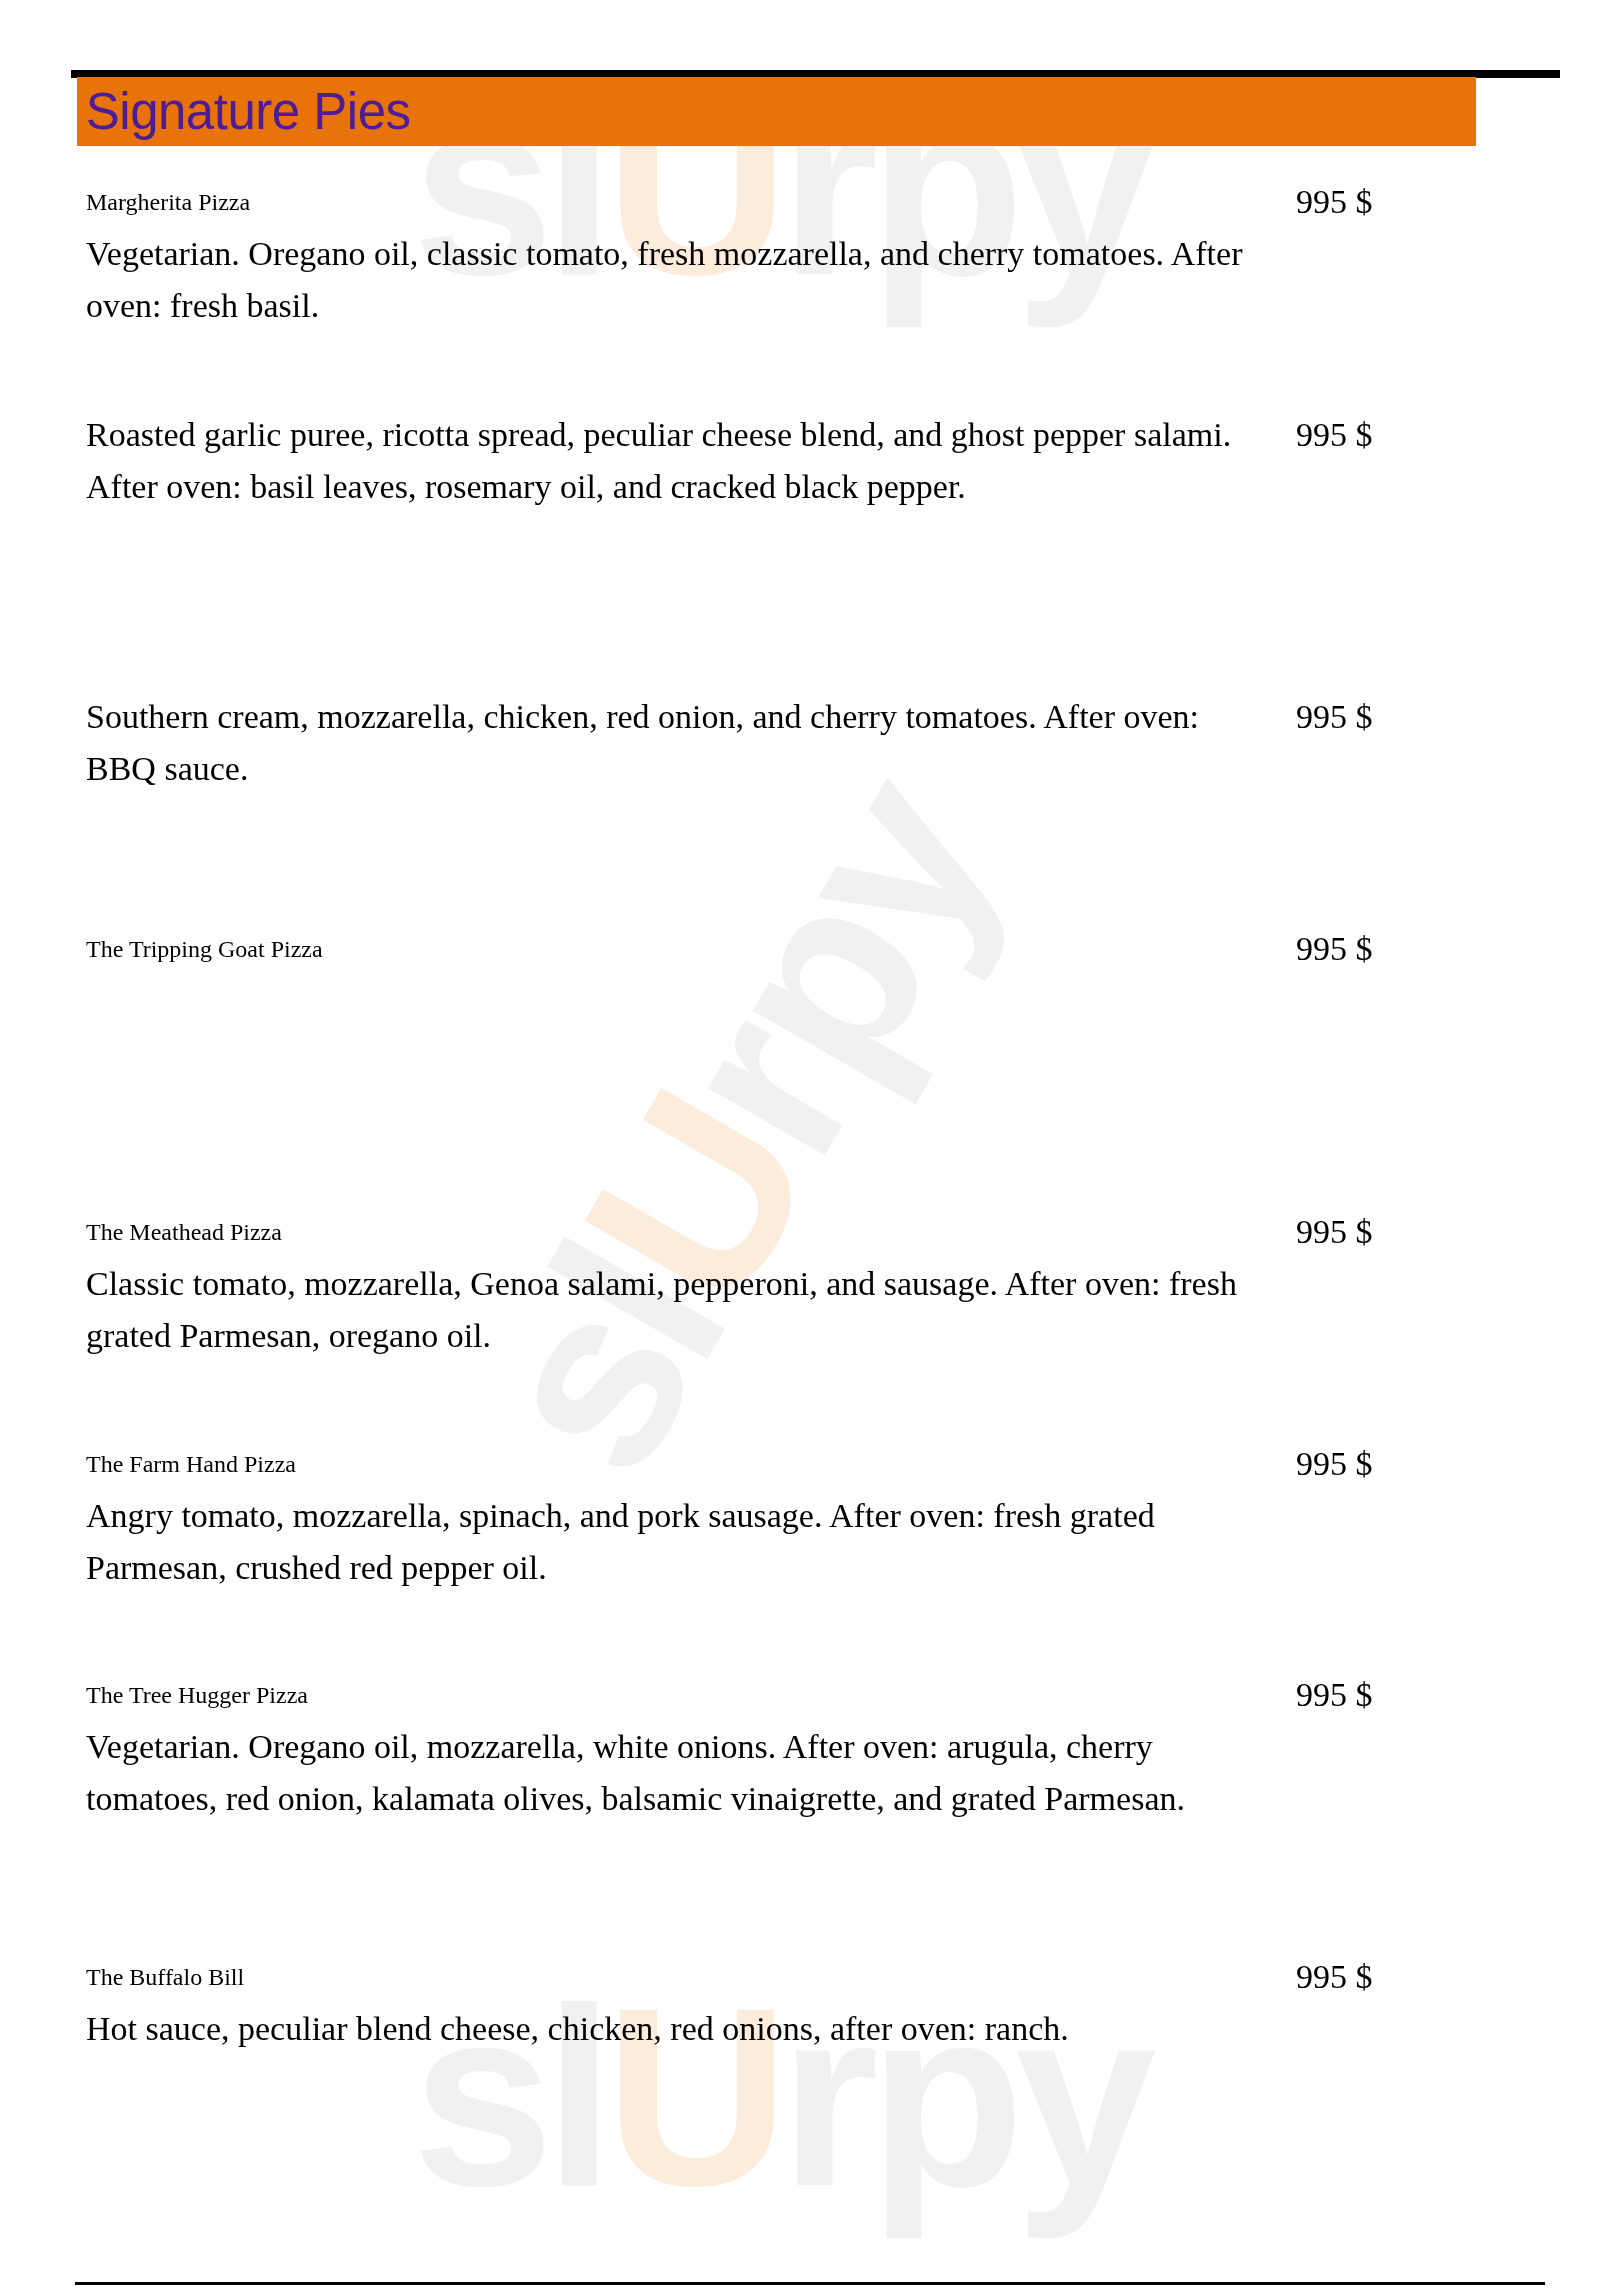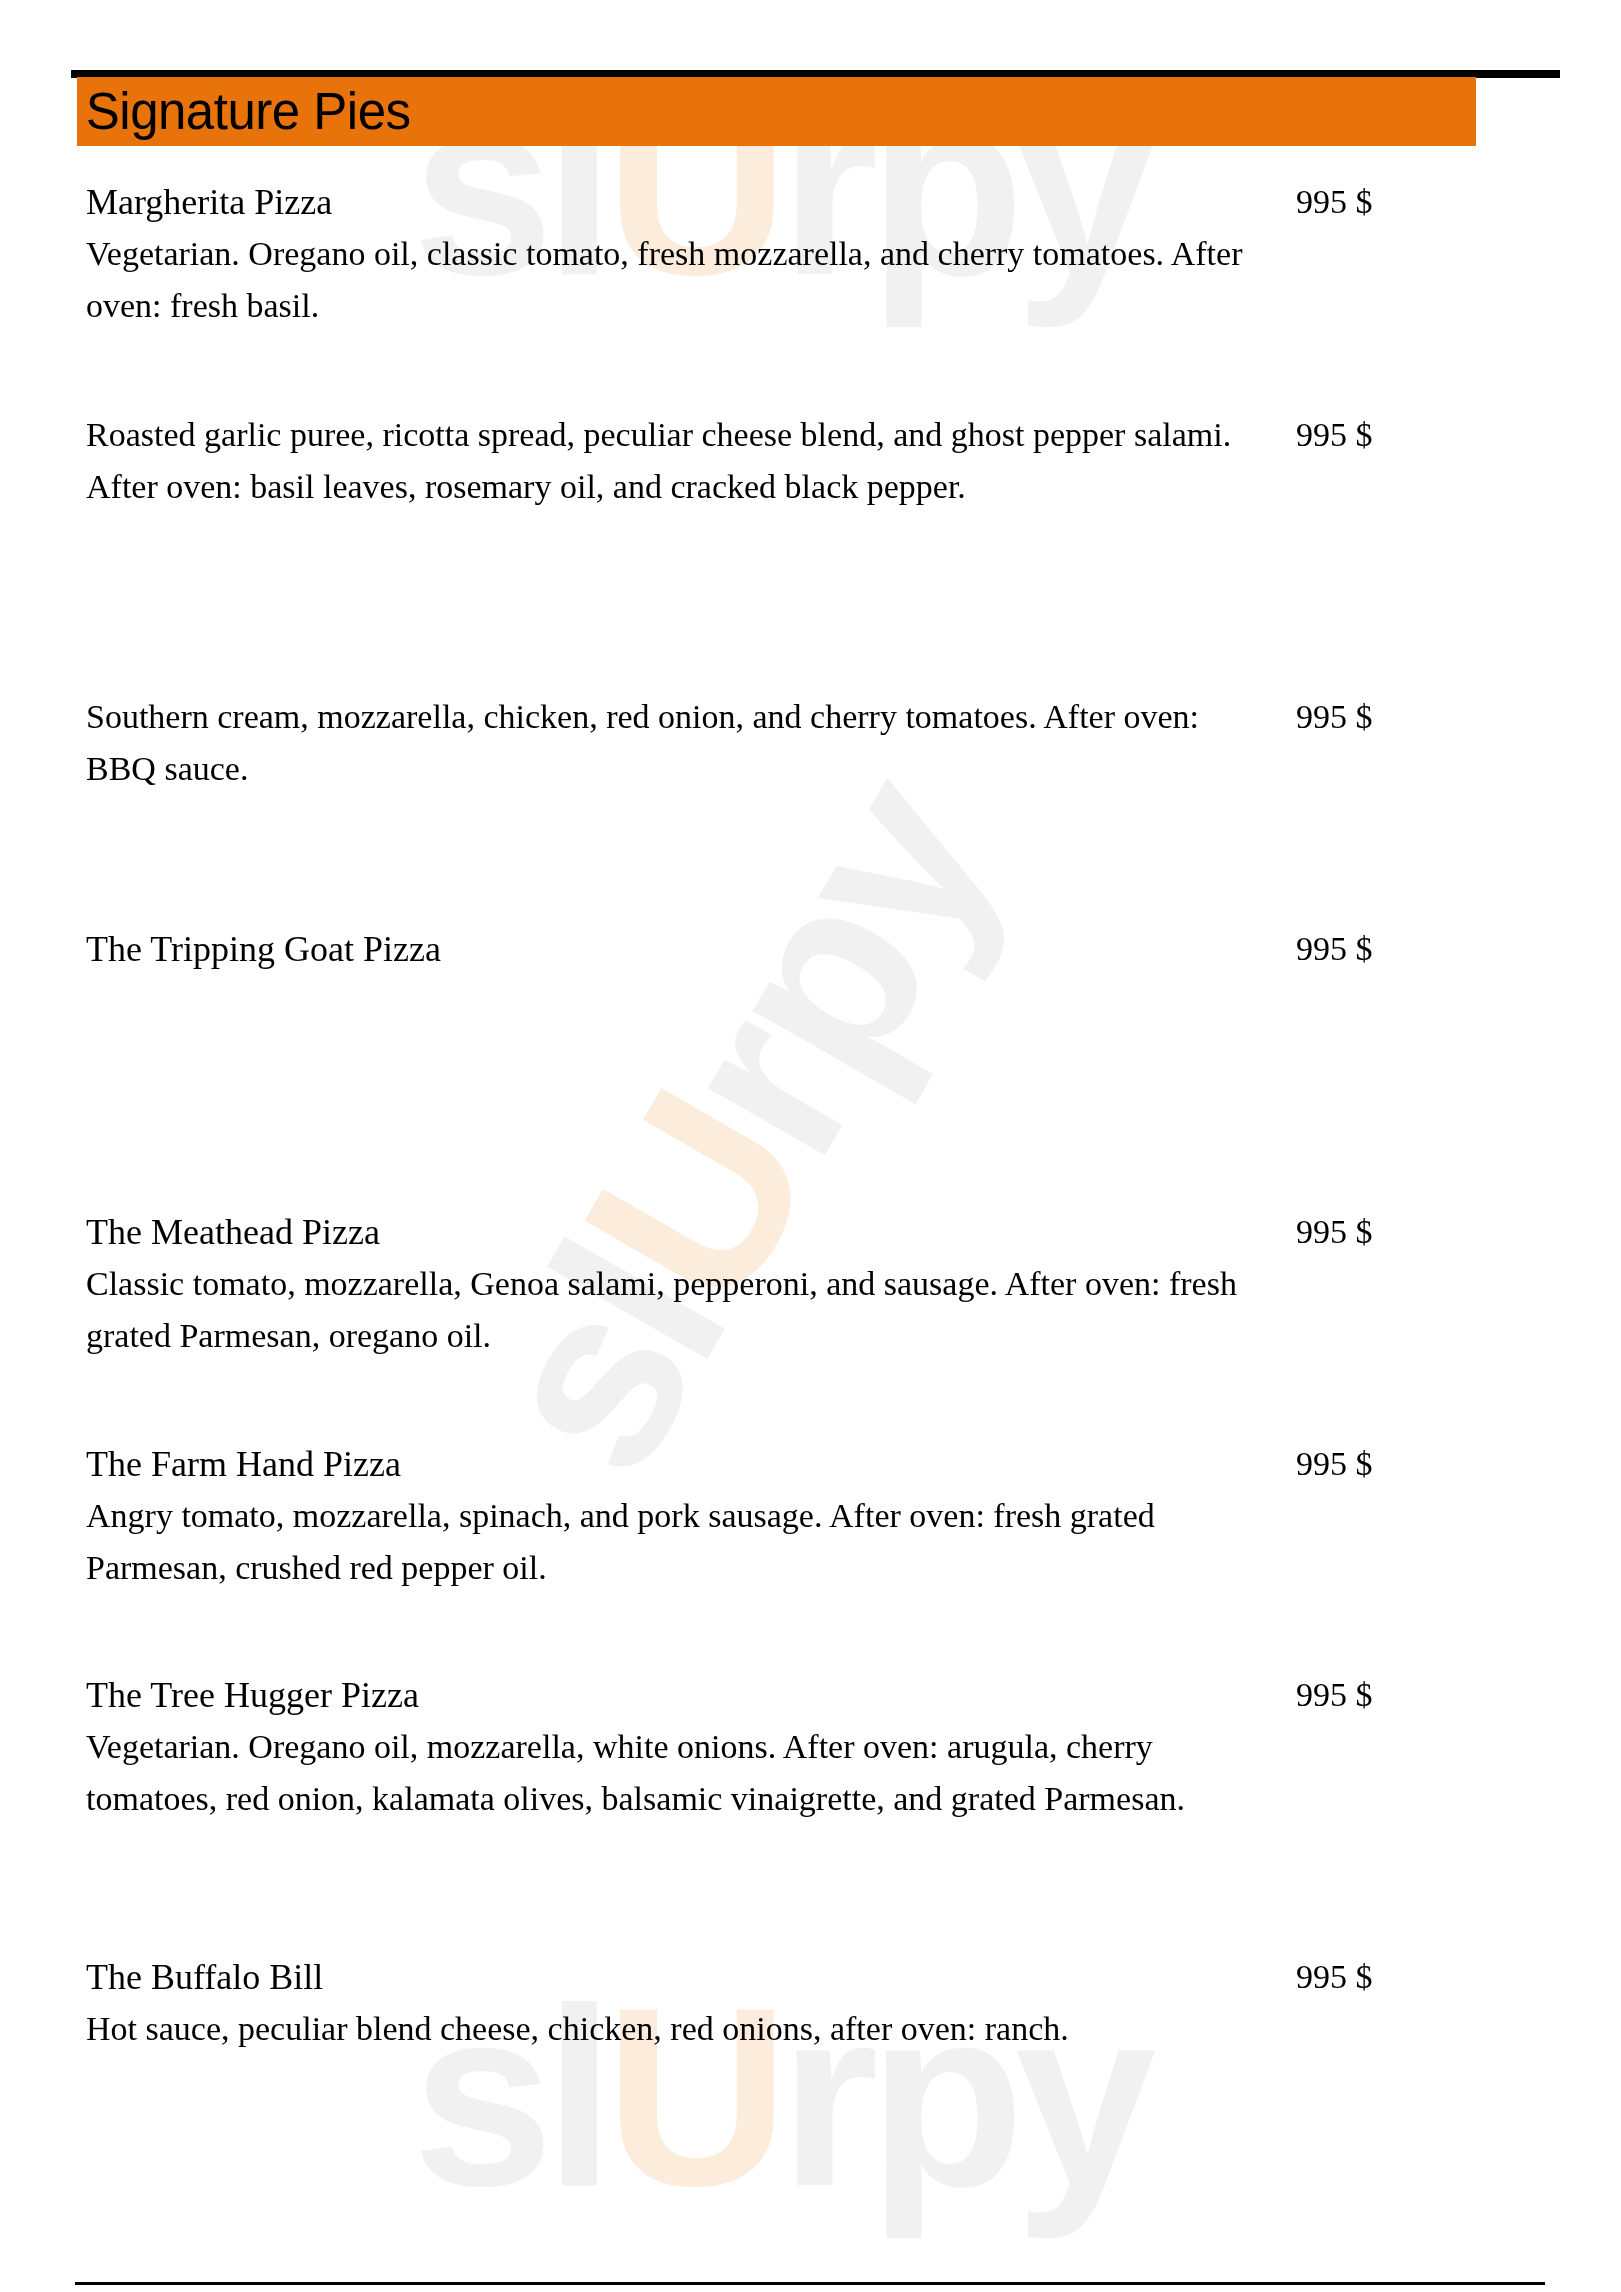--- a/index.html
+++ b/index.html
@@ -1,24 +1,24 @@
 <!DOCTYPE html>
 <html><head>
 <meta charset="utf-8">
 <style>
   html, body { margin:0; padding:0; background:#ffffff; }
   body { width:1621px; height:2293px; position:relative; overflow:hidden; font-family:"Liberation Serif", serif; color:#000; }
   .top-rule { position:absolute; left:71px; top:70px; width:1489px; height:7.8px; background:#000; }
   .header-bar { position:absolute; left:77px; top:77px; width:1399px; height:69px; background:#e8730a; }
-  .header-title { position:absolute; left:8.8px; top:3.9px; font-family:"Liberation Sans", sans-serif; font-size:51px; color:#000000; line-height:61px; letter-spacing:-0.5px; }
+  .header-title { position:absolute; left:8.8px; top:3.9px; font-family:"Liberation Sans", sans-serif; font-size:51px; color:#4c1d95; line-height:61px; letter-spacing:-0.5px; }
   .watermark { position:absolute; left:0; top:0; width:1621px; height:2293px; pointer-events:none;padding-left:31px; }
   .wm { position:absolute; left:412px; font-family:"Liberation Sans", sans-serif; font-weight:bold; font-size:255px; color:rgba(200,200,200,0.25); letter-spacing:-9.8px; }
   .wm .o { color:rgba(240,150,60,0.18); }
   .item { position:absolute; left:86px; width:1392px; }
-  .item-name { font-size:36px; line-height:52px; white-space:nowrap; }
+  .item-name { font-size:24px; line-height:52px; white-space:nowrap; }
   .item-desc { font-size:34px; line-height:52px; width:1176px; }
   .item-price { position:absolute; left:1210px; top:0; font-size:34px; line-height:52px; white-space:nowrap; }
   .bottom-rule { position:absolute; left:75px; top:2282px; width:1470px; height:2.9px; background:#000; }
 </style>
 </head>
 <body>
 
 <div class="watermark">
   <div class="wm" style="top:39px;"><span>sl</span><span class="o">U</span><span>rpy</span></div>
   <div class="wm" style="top:980px; transform:rotate(-60deg); left:372px;"><span>sl</span><span class="o">U</span><span>rpy</span></div>

